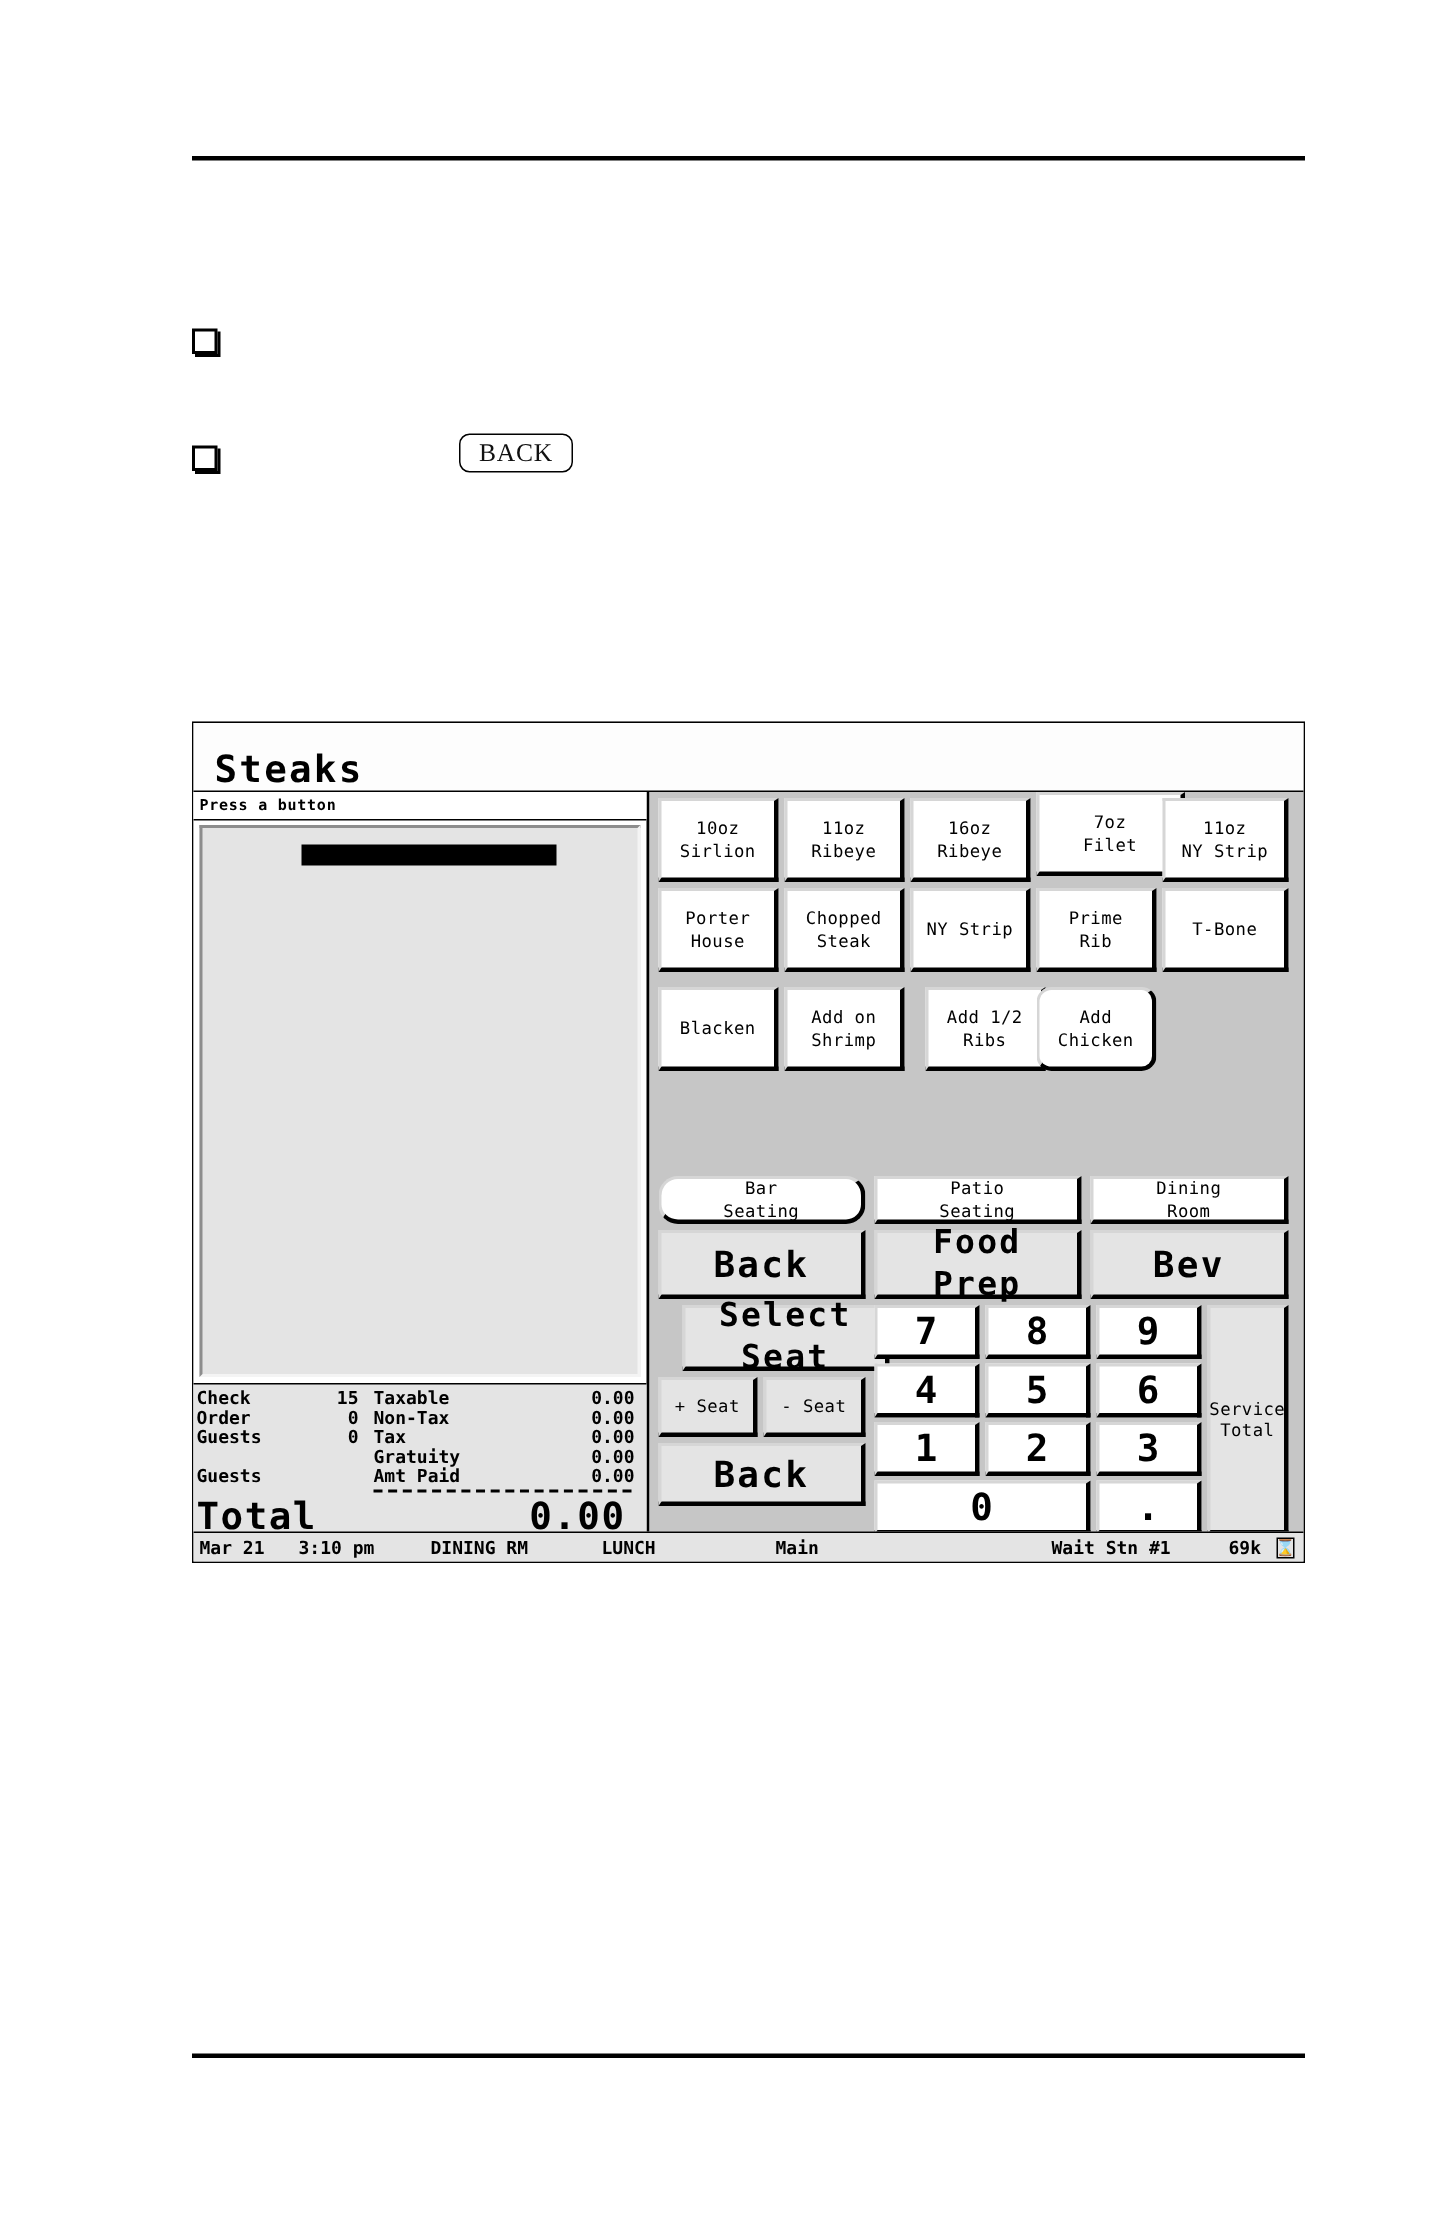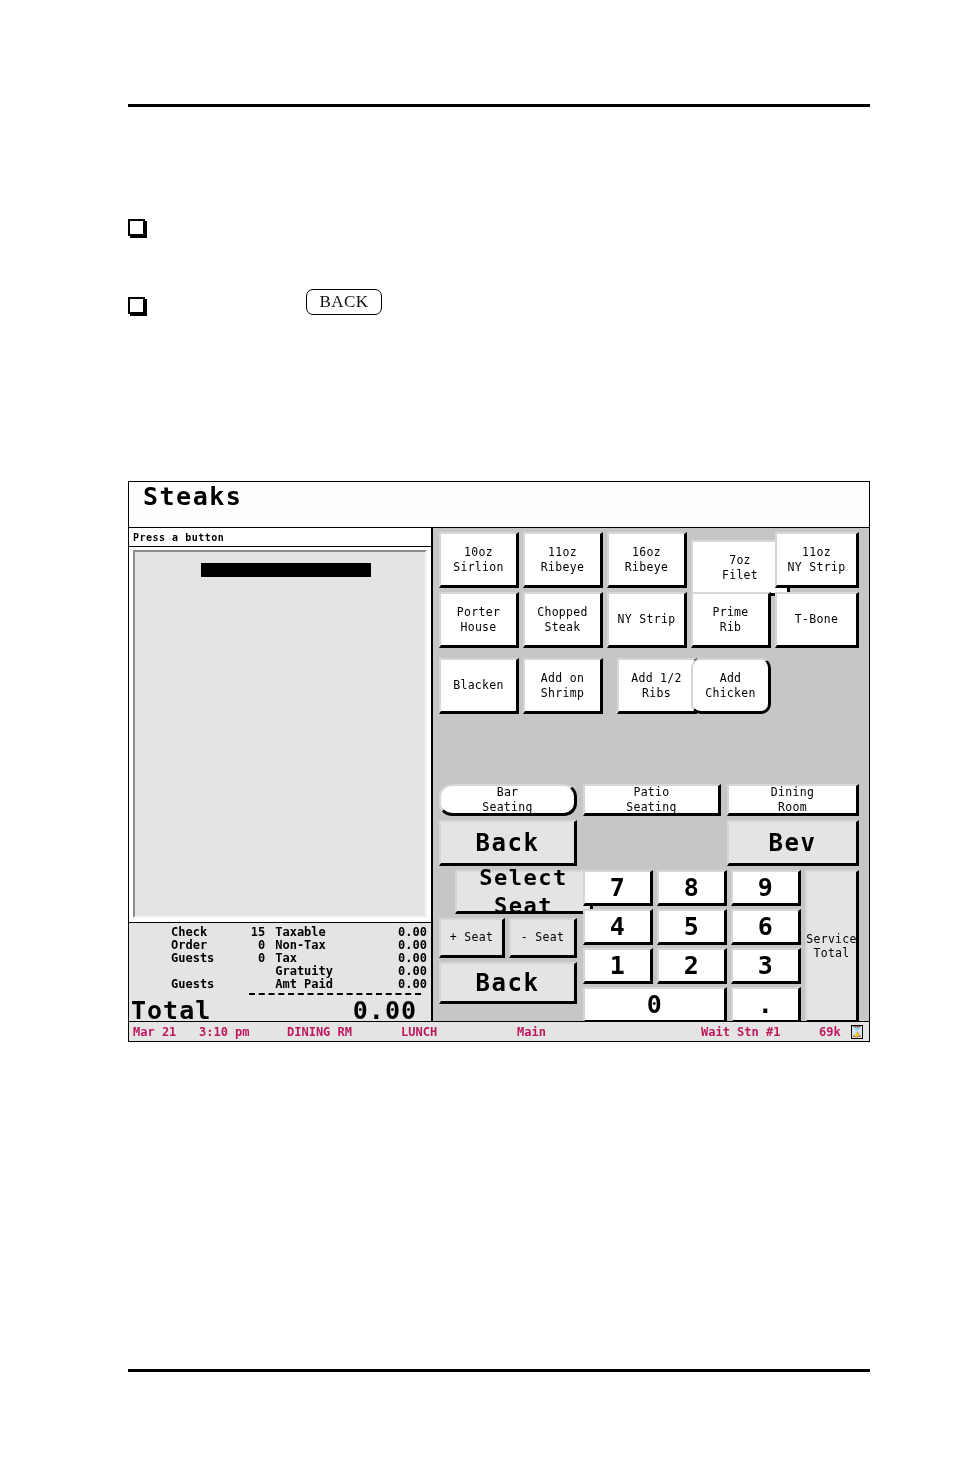--- a/index.html
+++ b/index.html
@@ -83,21 +83,21 @@
   
   #pos-titlebar {
     position: absolute;
     left: 0; top: 0;
     width: 100%;
     height: 46px;
     background: #fdfdfd;
     border-bottom: 1px solid #000;
     box-sizing: border-box;
     display: flex;
-    align-items: flex-start;
+    align-items: flex-end;
   }
   #pos-title {
     margin-left: 14px;
     font-family: "DejaVu Sans Mono", monospace;
     font-size: 25px;
     font-weight: bold;
     letter-spacing: 1.5px;
     color: #000;
   }
 
@@ -154,21 +154,21 @@
     width: 302px;
     height: 100px;
     background: #e4e4e4;
     border-top: 1px solid #000;
     box-sizing: border-box;
     padding: 3px 4px 0 2px;
     font-size: 12px;
     color: #000;
     font-weight: bold;
   }
-  .check-rows { display: block; margin-left: 40px; }
+  .check-rows { display: block; }
   .check-row {
     display: flex;
     height: 13px;
     line-height: 13px;
     white-space: pre;
   }
   .ck-label { width: 74px; }
   .ck-qty   { width: 34px; text-align: right; }
   .ck-name  { width: 100px; padding-left: 10px; }
   .ck-amt   { width: 74px; text-align: right; }
@@ -237,21 +237,21 @@
     left: 0;
     bottom: 0;
     width: 100%;
     height: 20px;
     background: #e4e4e4;
     border-top: 1px solid #000;
     box-sizing: border-box;
     font-family: "DejaVu Sans Mono", monospace;
     font-size: 12px;
     font-weight: bold;
-    color: #be185d;
+    color: #000000;
     display: flex;
     align-items: center;
   }
   .sb { position: absolute; white-space: pre; }
   #sb-hourglass {
     position: absolute;
     right: 6px;
     width: 12px;
     height: 14px;
     border: 1.5px solid #000;
@@ -336,21 +336,21 @@
   </div>
 
   <div id="right-col">
 
     <div class="pb" style="left:6px;   top:4px;  width:80px; height:56px;">10oz
 Sirlion</div>
     <div class="pb" style="left:90px;  top:4px;  width:80px; height:56px;">11oz
 Ribeye</div>
     <div class="pb" style="left:174px; top:4px;  width:80px; height:56px;">16oz
 Ribeye</div>
-    <div class="pb" style="left:258px; top:12px;  width:99px; height:56px;">7oz
+    <div class="pb" style="left:258px; top:0;  width:99px; height:56px;">7oz
 Filet</div>
     <div class="pb" style="left:342px; top:4px;  width:84px; height:56px;">11oz
 NY Strip</div>
 
     <div class="pb" style="left:6px;   top:64px; width:80px; height:56px;">Porter
 House</div>
     <div class="pb" style="left:90px;  top:64px; width:80px; height:56px;">Chopped
 Steak</div>
     <div class="pb" style="left:174px; top:64px; width:80px; height:56px;">NY Strip</div>
     <div class="pb" style="left:258px; top:64px; width:80px; height:56px;">Prime
@@ -366,20 +366,22 @@
 Chicken</div>
 
     <div class="pb" style="left:6px;   top:256px; width:138px; height:32px;border-radius:13px;">Bar
 Seating</div>
     <div class="pb" style="left:150px; top:256px; width:138px; height:32px;">Patio
 Seating</div>
     <div class="pb" style="left:294px; top:256px; width:132px; height:32px;">Dining
 Room</div>
 
     <div class="pb gray big" style="left:6px;   top:292px; width:138px; height:46px;">Back</div>
+    <div class="pb gray big" style="left:150px; top:292px; width:138px; height:46px; font-size:22px;">Food
+Prep</div>
     <div class="pb gray big" style="left:294px; top:292px; width:132px; height:46px;">Bev</div>
 
     <div class="pb gray big" style="left:22px; top:342px; width:138px; height:44px; font-size:22px;">Select
 Seat</div>
     <div class="pb gray" style="left:6px;  top:390px; width:66px; height:40px;">+ Seat</div>
     <div class="pb gray" style="left:76px; top:390px; width:68px; height:40px;">- Seat</div>
     <div class="pb gray big" style="left:6px; top:434px; width:138px; height:42px;">Back</div>
 
     <div class="pb num" style="left:150px; top:342px; width:70px; height:36px;">7</div>
     <div class="pb num" style="left:224px; top:342px; width:70px; height:36px;">8</div>

